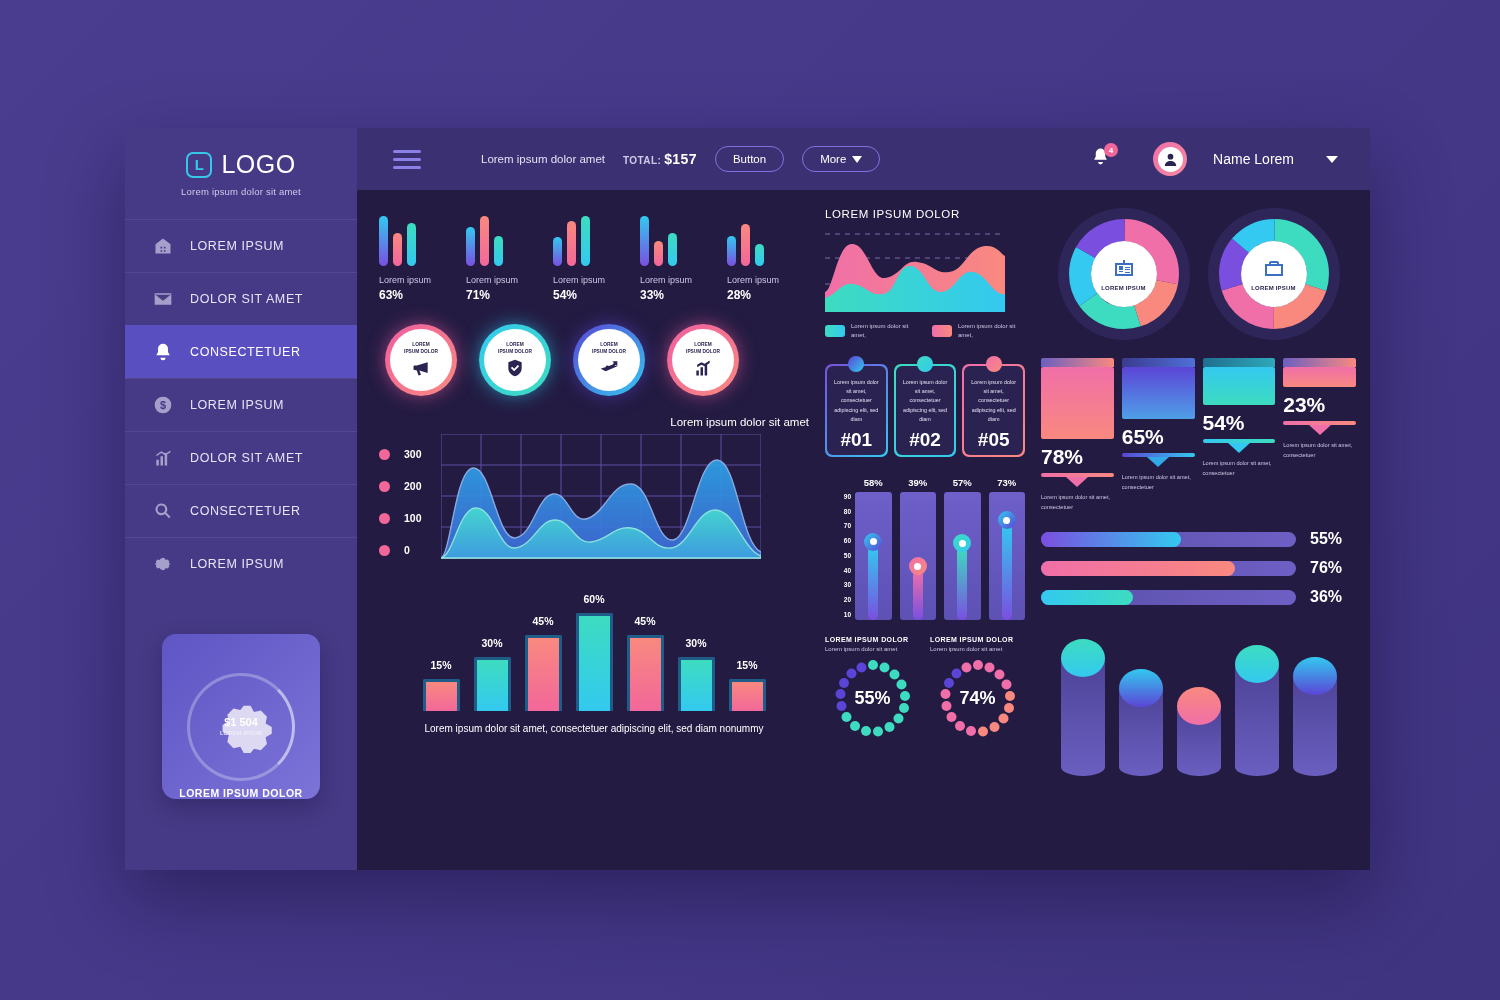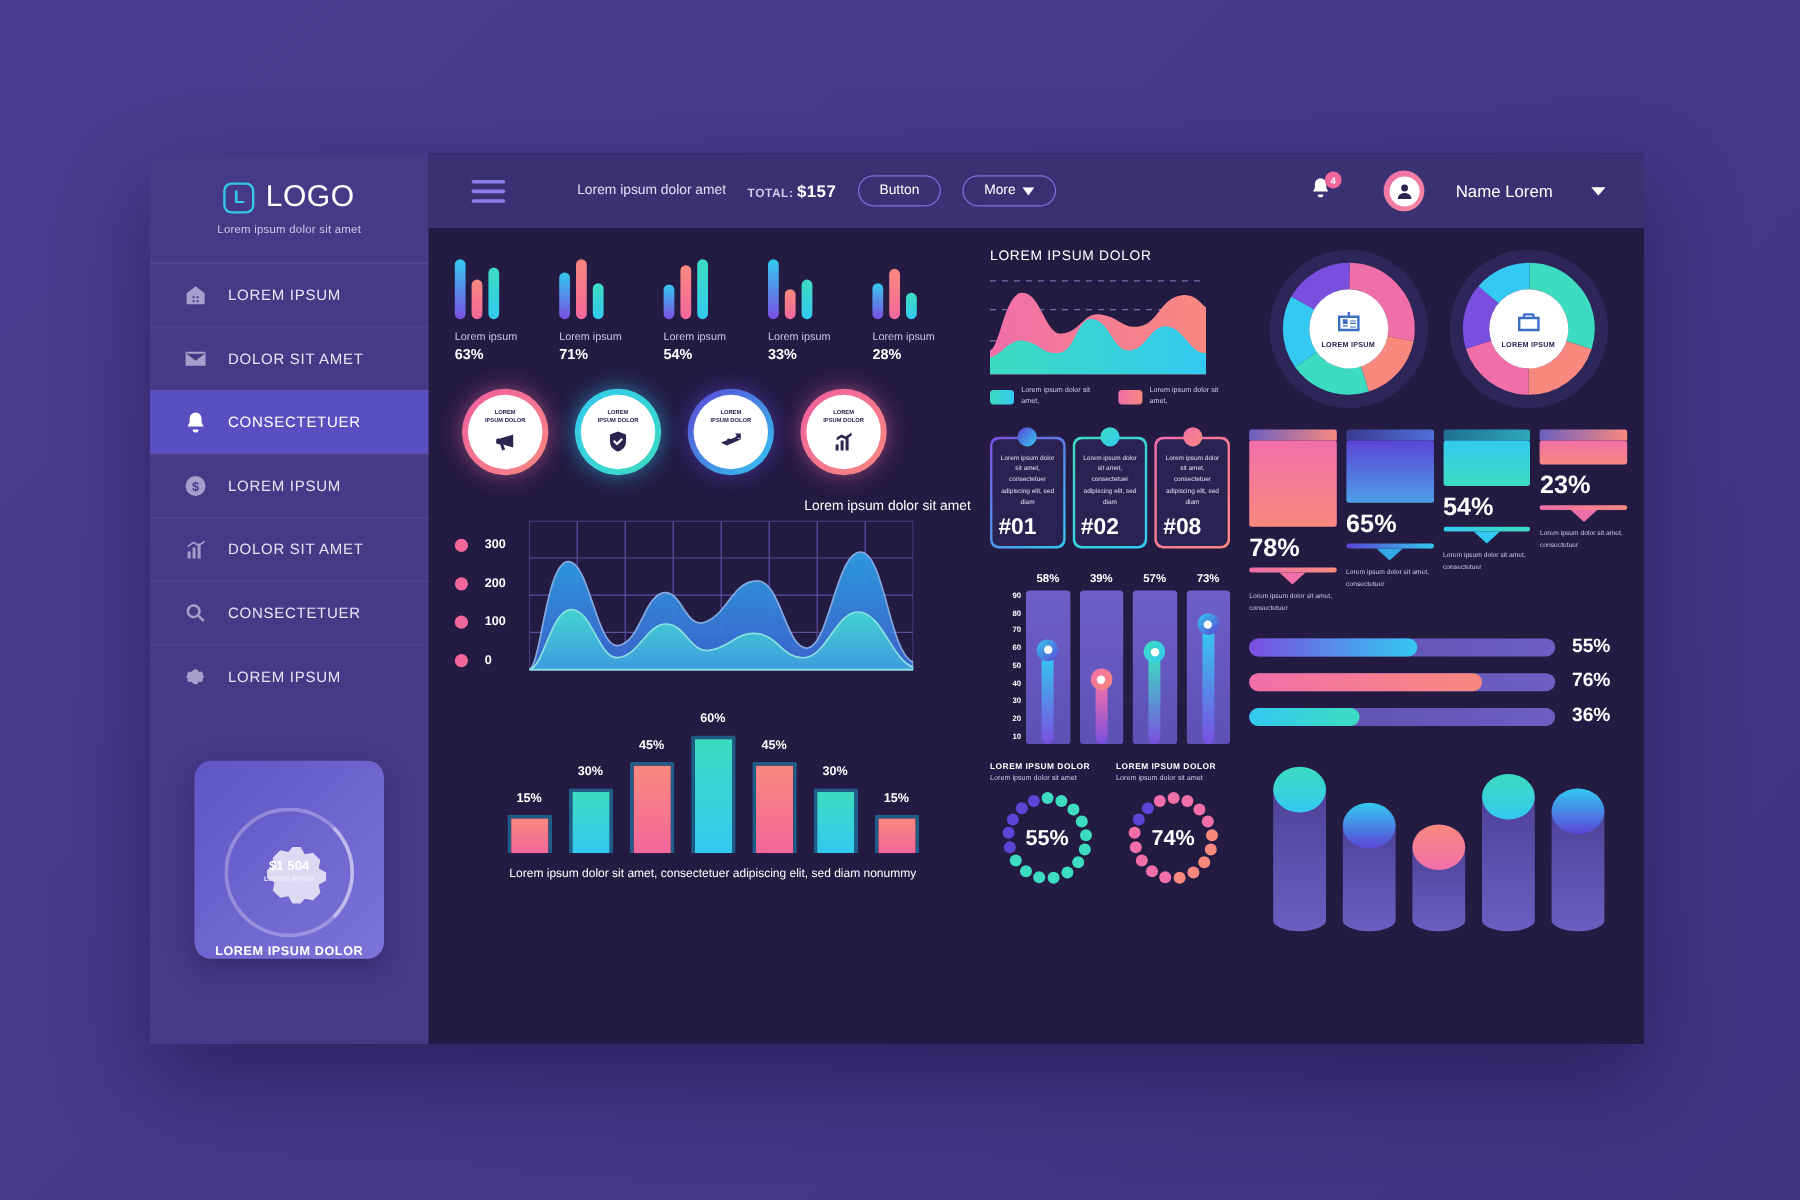--- a/index.html
+++ b/index.html
@@ -130,21 +130,21 @@
   .mid-area { height: 82px; position: relative; }
   .mid-legend { display: flex; gap: 14px; margin-top: 10px; }
   .mid-legend > div { display: flex; gap: 6px; align-items: center; }
   .sw { width: 22px; height: 12px; border-radius: 3px; }
   .mid-legend span { color: #cdc8e6; font-size: 6px; line-height: 1.5; }
   .numcards { display: flex; gap: 6px; margin-top: 16px; }
   .ncard { flex: 1; border-radius: 7px; padding: 2px; position: relative; margin-top: 8px; }
   .ncard > div { background: #2a2250; border-radius: 6px; height: 100%; padding: 12px 5px 4px; }
   .ndot { position: absolute; top: -8px; left: 50%; margin-left: -8px; width: 16px; height: 16px; border-radius: 50%; }
   .ntext { color: #e3dff5; font-size: 5.4px; line-height: 1.7; text-align: center; }
-  .nnum { color: #fff; font-size: 19px; font-weight: bold; margin-top: 5px; }
+  .nnum { color: #fff; font-size: 19px; font-weight: bold; text-align: center; margin-top: 5px; }
   .lolli { margin-top: 20px; display: flex; }
   .lolli-y { width: 26px; display: flex; flex-direction: column; justify-content: space-between; padding: 16px 0 2px; }
   .lolli-y span { color: #fff; font-size: 6.5px; font-weight: bold; text-align: right; }
   .lolli-cols { flex: 1; display: flex; gap: 8px; padding-left: 4px; }
   .lcol { flex: 1; position: relative; }
   .lpct { color: #fff; font-size: 9.5px; font-weight: bold; text-align: center; margin-bottom: 4px; }
   .ltrack { background: linear-gradient(180deg,#6e5fc9,#5d51b4); border-radius: 3px; height: 128px; position: relative; }
   .lfill { position: absolute; left: 50%; margin-left: -5px; bottom: 0; width: 10px; border-radius: 5px; }
   .lknob { position: absolute; left: 50%; margin-left: -9px; width: 18px; height: 18px; border-radius: 50%; display: flex; align-items: center; justify-content: center; }
   .lknob i { width: 7px; height: 7px; border-radius: 50%; background: #fff; }
@@ -528,21 +528,21 @@
             <span class="ndot" style="background:linear-gradient(135deg,#3ddcc0,#33c9f0)"></span>
             <div>
               <div class="ntext">Lorem ipsum dolor sit amet, consectetuer adipiscing elit, sed diam</div>
               <div class="nnum">#02</div>
             </div>
           </div>
           <div class="ncard" style="background:linear-gradient(135deg,#f06fa8,#f9897f)">
             <span class="ndot" style="background:linear-gradient(135deg,#f06fa8,#f9897f)"></span>
             <div>
               <div class="ntext">Lorem ipsum dolor sit amet, consectetuer adipiscing elit, sed diam</div>
-              <div class="nnum">#08</div>
+              <div class="nnum">#05</div>
             </div>
           </div>
         </div>
 
         <div class="lolli">
           <div class="lolli-y">
             <span>90</span>
             <span>80</span>
             <span>70</span>
             <span>60</span>

